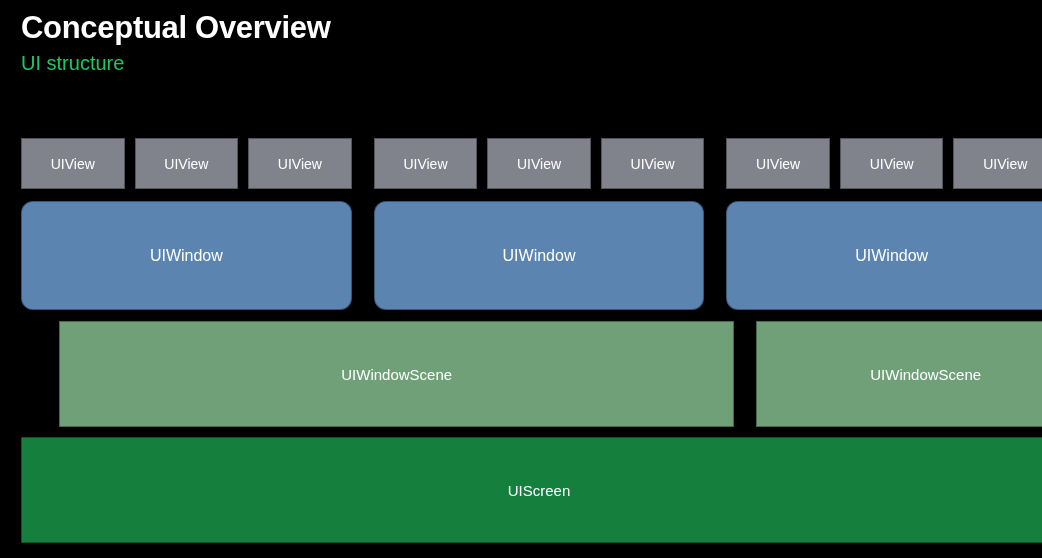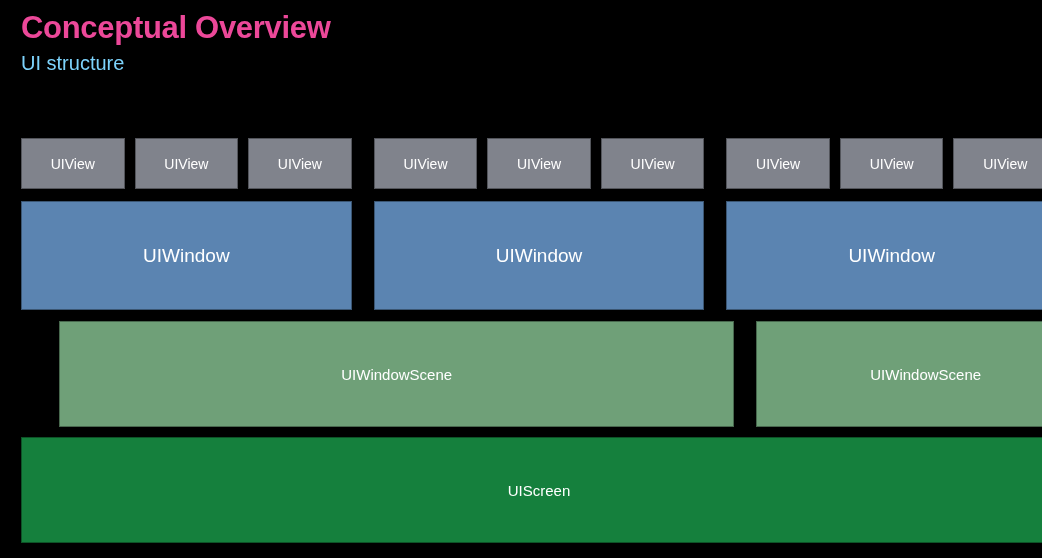--- a/index.html
+++ b/index.html
@@ -23,30 +23,30 @@
   
   #header {
     position: absolute;
     left: 21px;
     top: 8px;
     width: 900px;
   }
   #slide-title {
     font-size: 31px;
     font-weight: bold;
-    color: #ec4899;
+    color: #ffffff;
     letter-spacing: -0.3px;
     line-height: 40px;
     margin: 0;
     white-space: nowrap;
   }
   #slide-subtitle {
     font-size: 20px;
     font-weight: normal;
-    color: #7dd3fc;
+    color: #22c55e;
     line-height: 26px;
     margin: 2px 0 0 0;
     white-space: nowrap;
   }
 
   
   #diagram {
     position: absolute;
     left: 21px;
     top: 138px;
@@ -90,21 +90,22 @@
     background: #80838c;
     font-size: 14px;
     font-weight: 500;
   }
   .node-view + .node-view { margin-left: 10px; }
 
   
   .node-window {
     flex: 1 1 0;
     background: #5b84b1;
-    font-size: 19px;
+    font-size: 16px;
+    border-radius: 12px;
   }
 
   
   .node-scene {
     background: #6fa078;
     font-size: 15px;
   }
   .scene-wide  { flex: 2 2 0; margin-right: 22px; }
   .scene-narrow{ flex: 1 1 0; }
 

